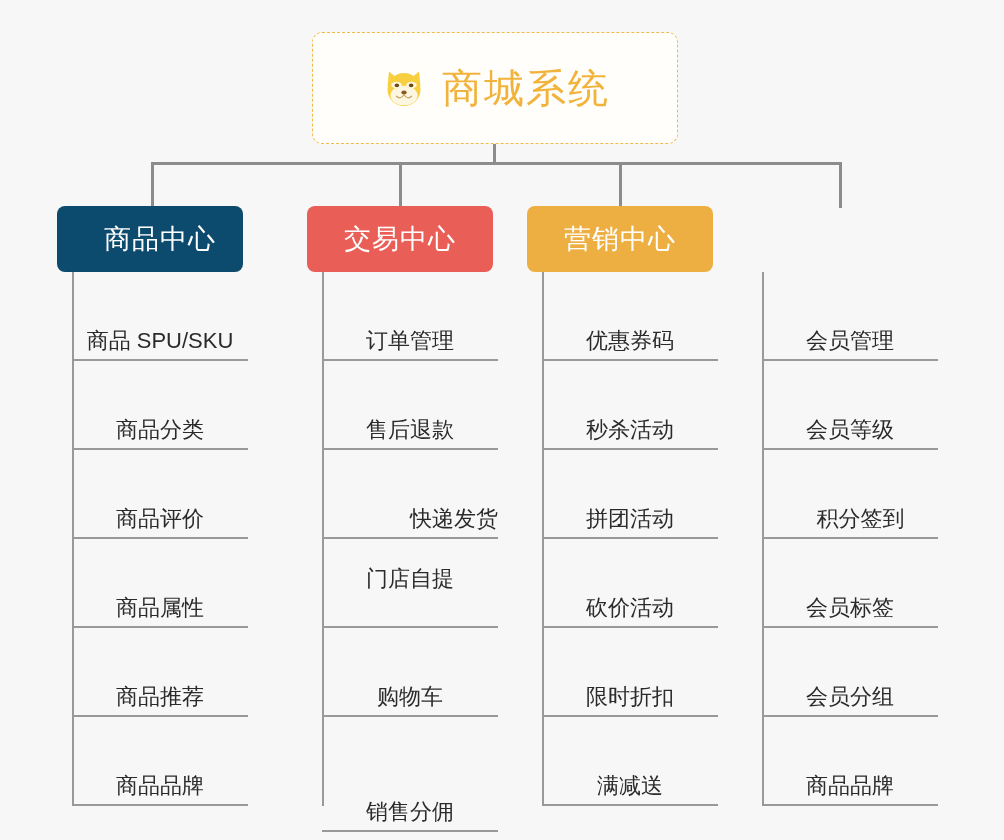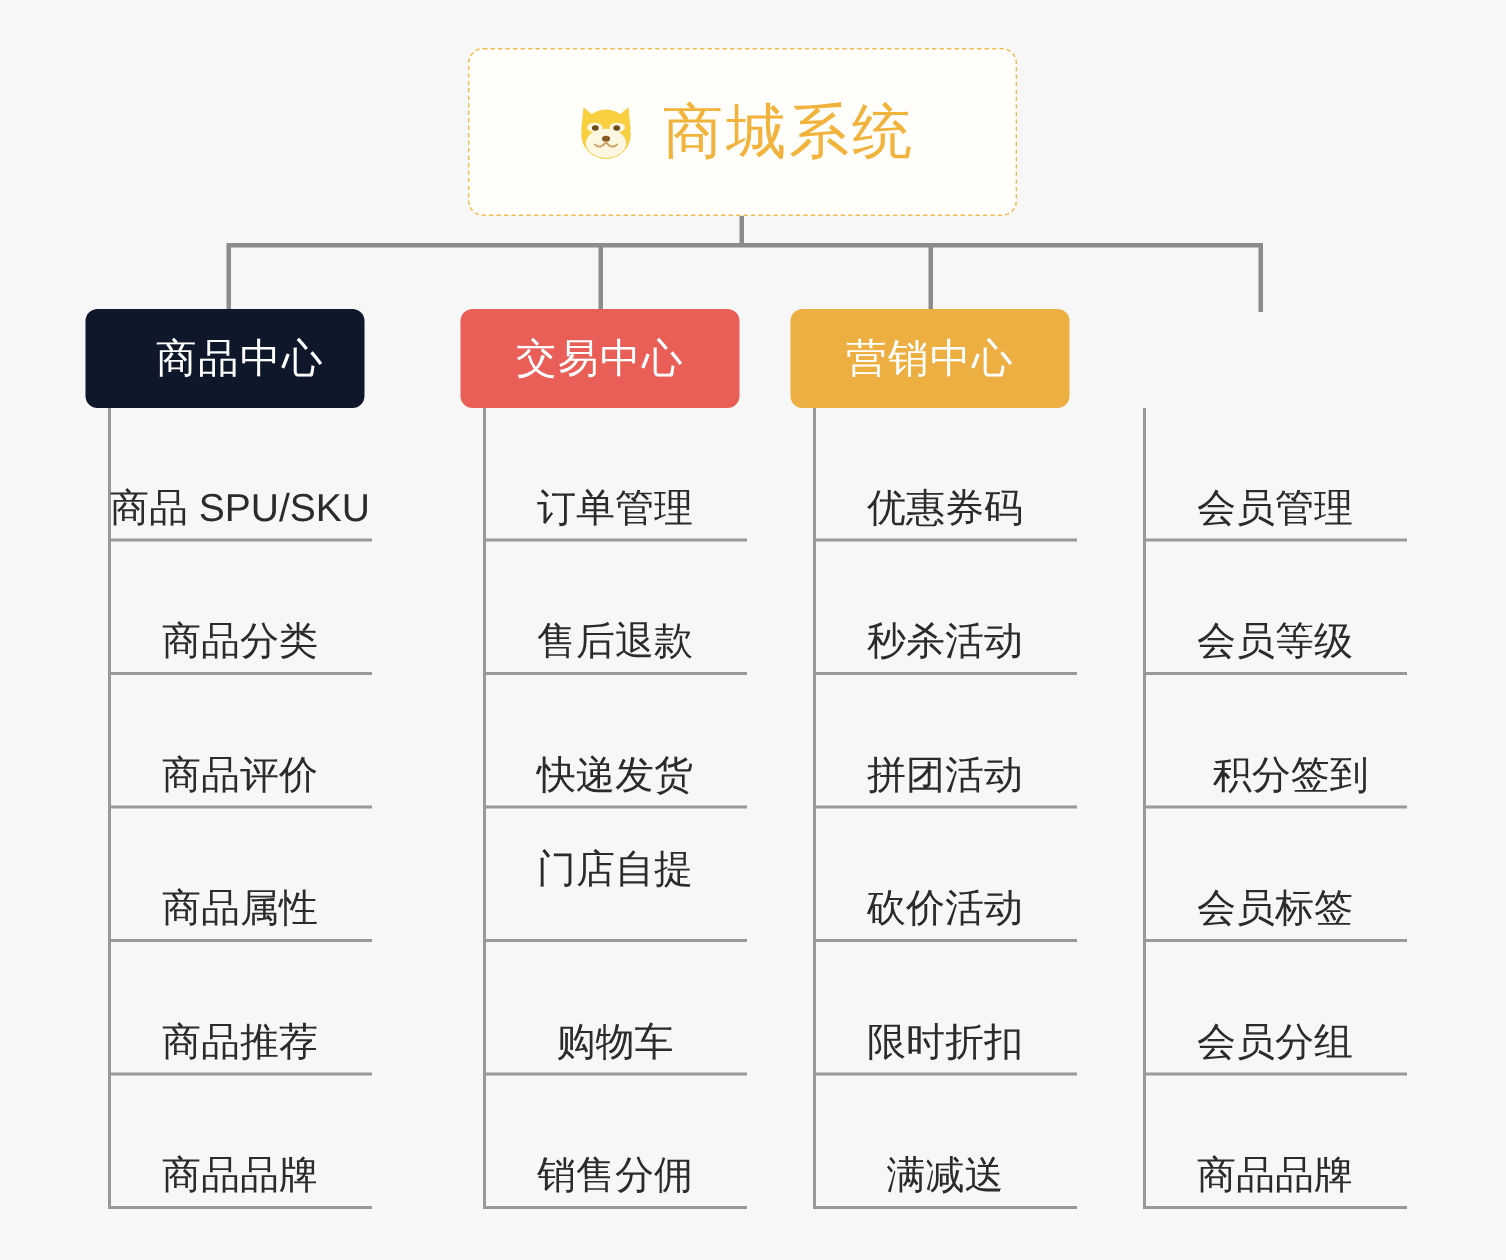--- a/index.html
+++ b/index.html
@@ -108,21 +108,21 @@
     left: 0;
     width: 176px;
     height: 89px;
     display: flex;
     align-items: flex-end;
     justify-content: center;
     padding-bottom: 6px;
     border-bottom: 2px solid #999999;
   }
   .leaf-label {
-    font-size: 26px;
+    font-size: 22px;
     color: #2b2b2b;
     line-height: 1.1;
     white-space: nowrap;
   }
 </style>
 </head>
 <body>
 
 <div id="stage" style="background: rgb(247, 247, 247);">
 
@@ -152,21 +152,21 @@
     <span class="root-title">商城系统</span>
   </div>
 
   <div class="conn stem-v" style="background: rgb(140, 140, 140);"></div>
   <div class="conn bus-h" style="background: rgb(140, 140, 140);"></div>
   <div class="conn drop" style="left: 151px; background: rgb(140, 140, 140);"></div>
   <div class="conn drop" style="left: 399px; background: rgb(140, 140, 140);"></div>
   <div class="conn drop" style="left: 619px; background: rgb(140, 140, 140);"></div>
   <div class="conn drop" style="left: 839px; background: rgb(140, 140, 140);"></div>
 
-  <div class="cat-box" id="cat-0" style="left: 57px; background: #0f172a; padding-left: 20px;">
+  <div class="cat-box" id="cat-0" style="left: 57px; background: #0c4a6e; padding-left: 20px;">
     <span class="cat-label">商品中心</span>
   </div>
   <div class="cat-box" id="cat-2" style="left: 527px; background: rgb(238, 175, 66);">
     <span class="cat-label">营销中心</span>
   </div>
   <div class="cat-box" id="cat-1" style="left: 307px; background: rgb(233, 95, 88);">
     <span class="cat-label">交易中心</span>
   </div>
 
   <div class="leaf-col" id="col-0" style="left:72px;">
@@ -191,30 +191,30 @@
       </div>
     </div>
   <div class="leaf-col" id="col-1" style="left:322px;">
     <div class="col-trunk" style="background: rgb(153, 153, 153); height: 534px;"></div>
   <div class="leaf-item" style="top: 0px; border-bottom-color: rgb(153, 153, 153);">
         <span class="leaf-label">订单管理</span>
       </div>
       <div class="leaf-item" style="top: 89px; border-bottom-color: rgb(153, 153, 153);">
         <span class="leaf-label">售后退款</span>
       </div>
-      <div class="leaf-item" style="top: 178px; border-bottom-color: rgb(153, 153, 153);">
+      <div class="leaf-item" style="top: 178px; border-bottom-color: rgb(153, 153, 153); justify-content: flex-end;">
         <span class="leaf-label">快递发货</span>
       </div>
       <div class="leaf-item" style="top: 267px; border-bottom-color: rgb(153, 153, 153); align-items: center;">
         <span class="leaf-label">门店自提</span>
       </div>
       <div class="leaf-item" style="top: 356px; border-bottom-color: rgb(153, 153, 153);">
         <span class="leaf-label">购物车</span>
       </div>
-      <div class="leaf-item" style="top: 445px; border-bottom-color: rgb(153, 153, 153);">
+      <div class="leaf-item" style="top: 471px; border-bottom-color: rgb(153, 153, 153);">
         <span class="leaf-label">销售分佣</span>
       </div>
     </div>
   <div class="leaf-col" id="col-2" style="left:542px;">
     <div class="col-trunk" style="background: rgb(153, 153, 153); height: 534px;"></div>
   <div class="leaf-item" style="top: 0px; border-bottom-color: rgb(153, 153, 153);">
         <span class="leaf-label">优惠券码</span>
       </div>
       <div class="leaf-item" style="top: 89px; border-bottom-color: rgb(153, 153, 153);">
         <span class="leaf-label">秒杀活动</span>

